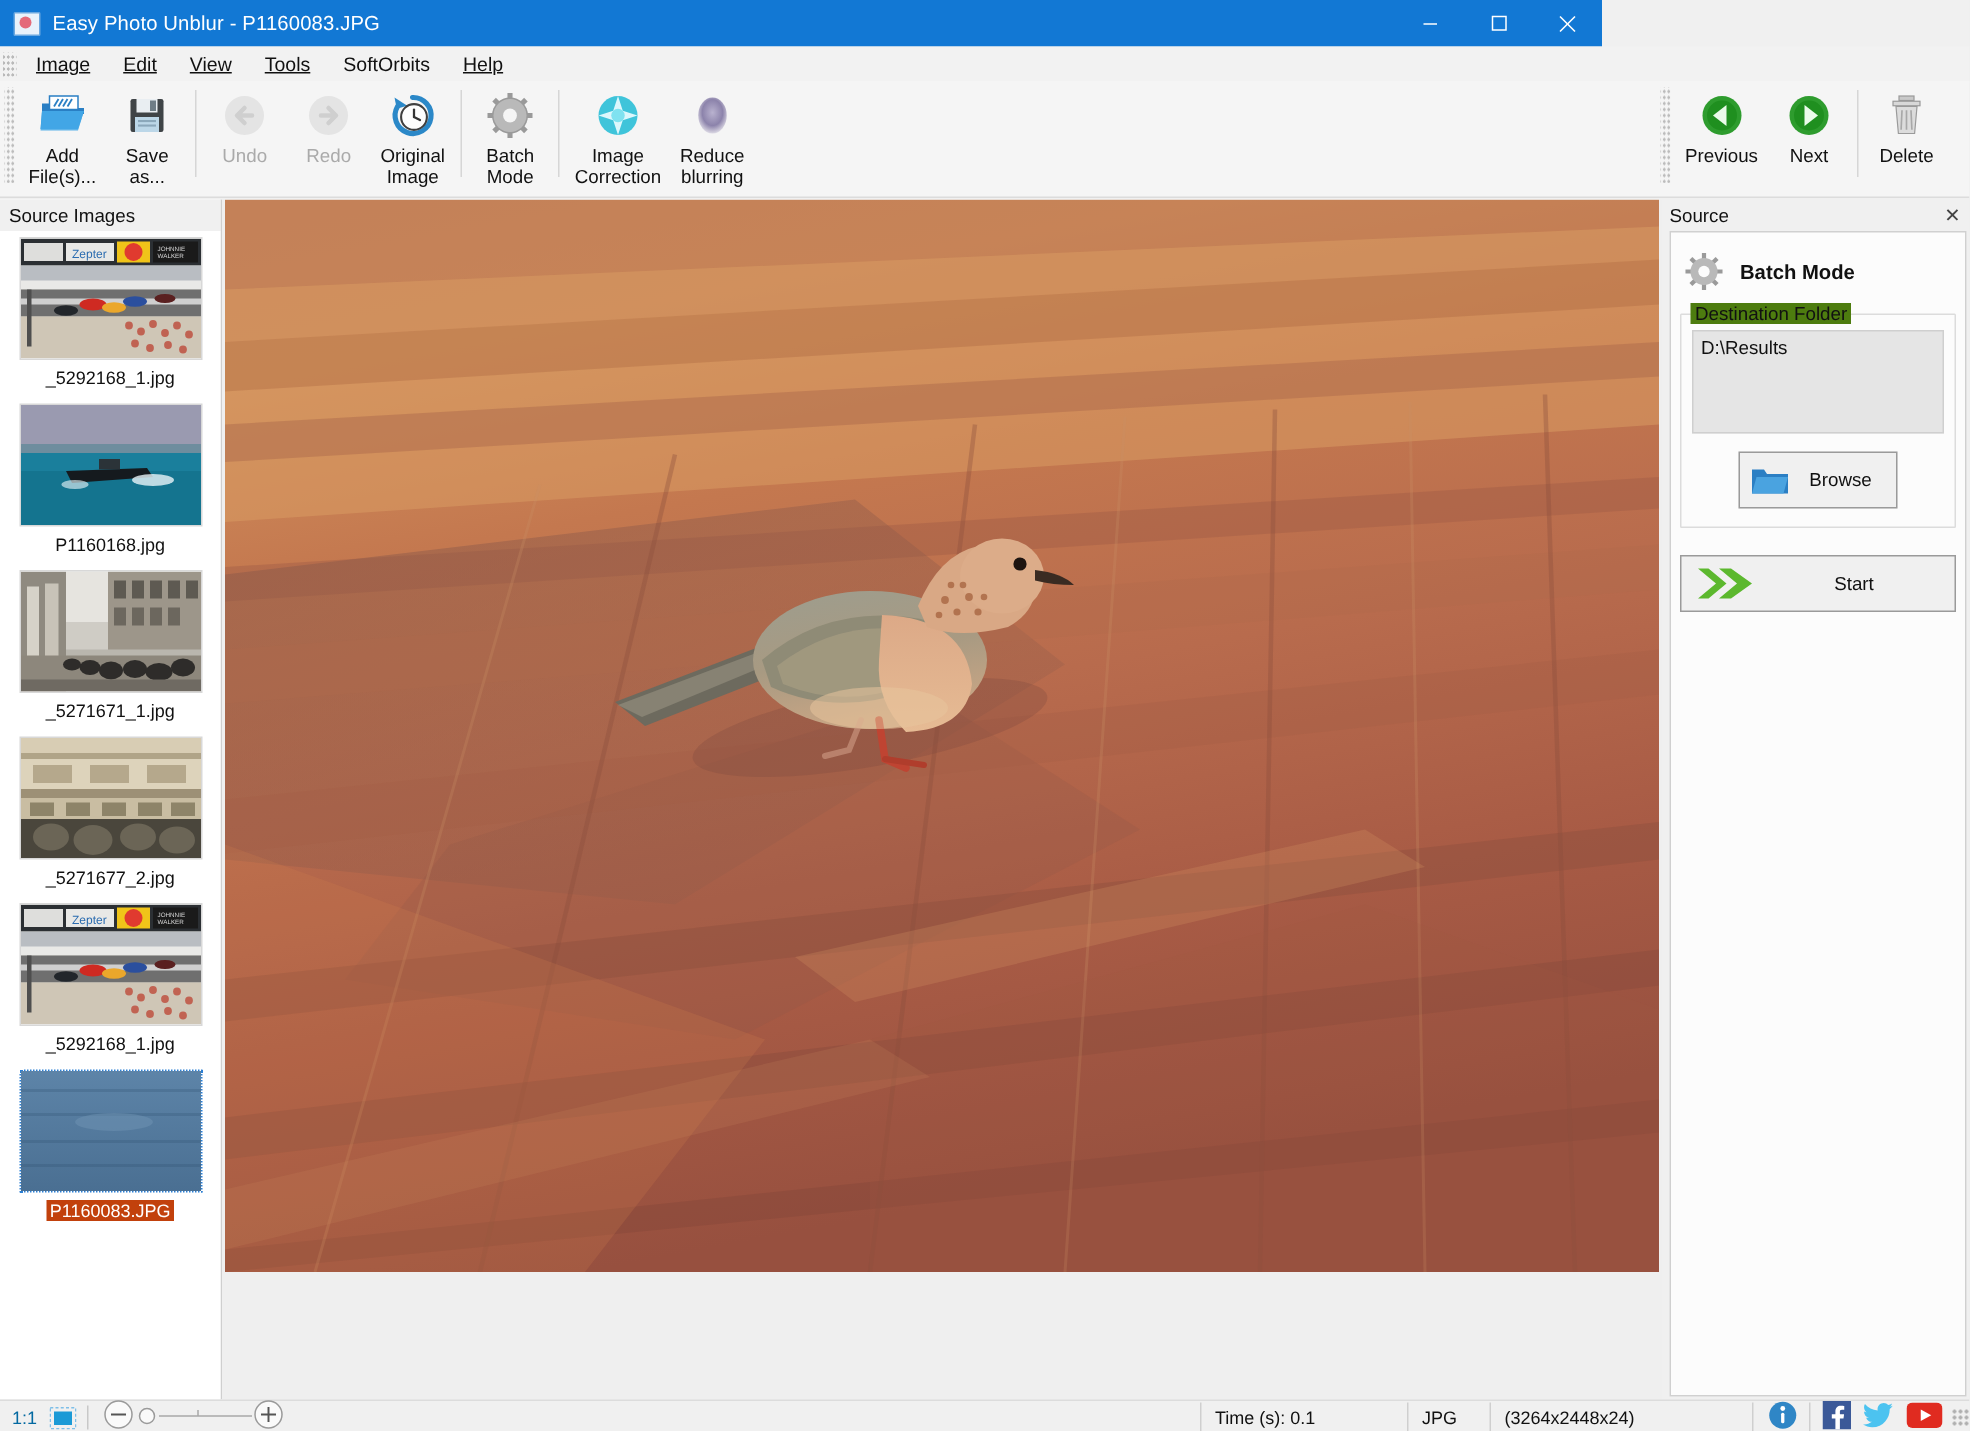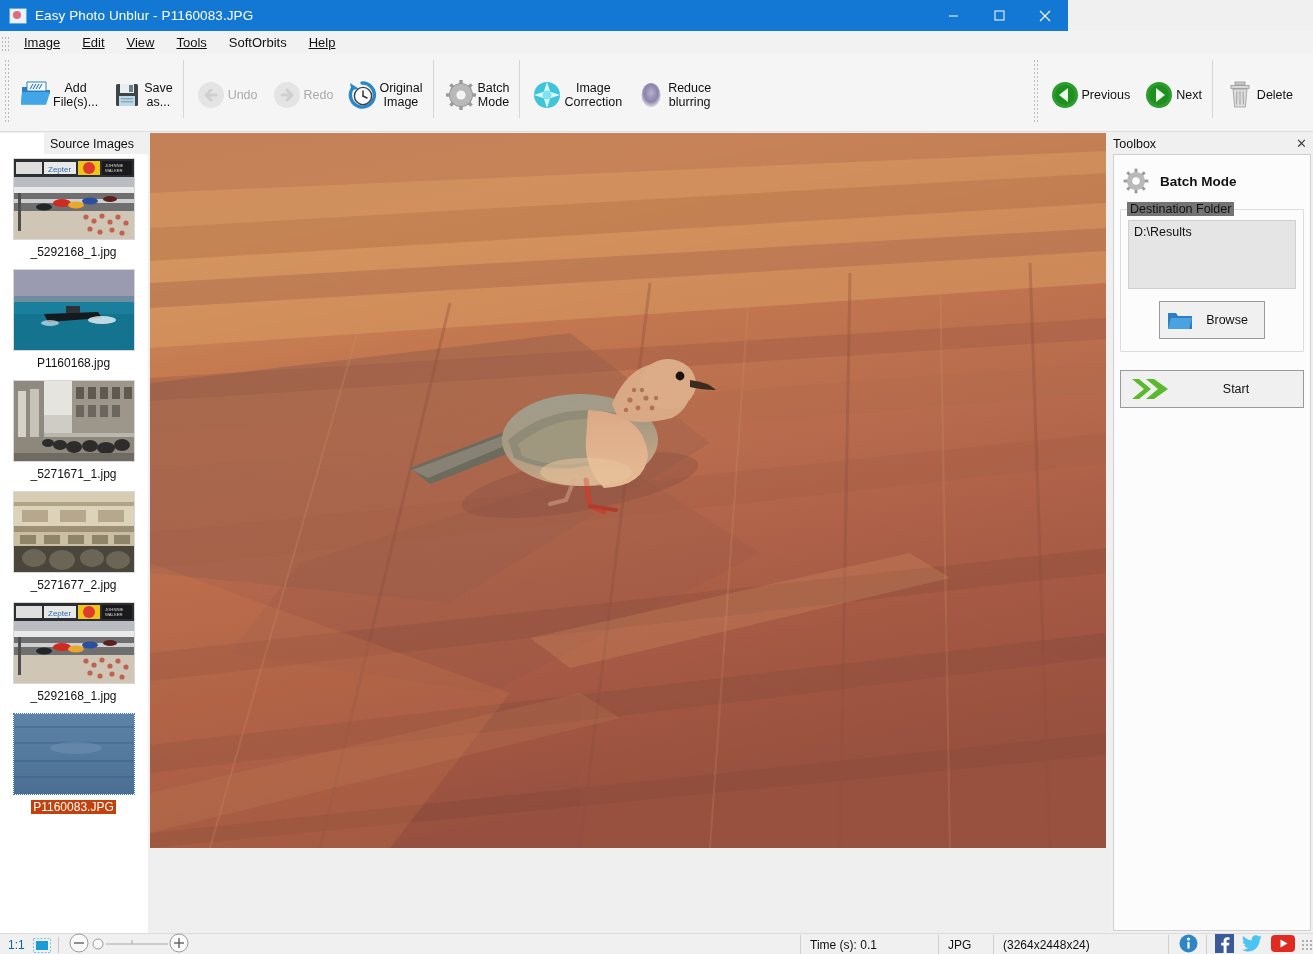--- a/index.html
+++ b/index.html
@@ -45,32 +45,32 @@
   .toolbar{
     position:absolute;left:0;top:54px;width:1313px;height:77px;
     background:#f5f5f5;display:flex;align-items:flex-start;
     border-bottom:1px solid #dcdcdc;
   }
   .tb-grip{width:7px;height:64px;margin:4px 3px 0 3px;
     background-image:radial-gradient(#bcbcbc 40%, transparent 41%);
     background-size:3px 4px;background-position:1px 1px;}
   .tbitem{
     width:auto;min-width:44px;padding:3px 6px 0 6px;height:72px;
-    display:flex;flex-direction:row;align-items:center;cursor:default;
+    display:flex;flex-direction:column;align-items:center;cursor:default;
   }
   .tbicon{width:34px;height:34px;margin-top:3px;position:relative;}
   .tblabel{font-size:12.5px;line-height:14px;text-align:center;color:#111;margin-top:3px;white-space:pre-line;}
   .tblabel.disabled{color:#aaa;}
   .tbsep{width:1px;height:58px;background:#d6d6d6;margin:6px 4px 0 4px;}
   .tb-right{position:absolute;right:6px;top:0;display:flex;align-items:flex-start;}
 
   
   .srcpanel{
     position:absolute;left:0;top:133px;width:147px;height:800px;
-    background:#fff;border-right:1px solid #cfcfcf;padding-left:44px;
+    background:#fff;border-right:1px solid #cfcfcf;
   }
   .srchdr{height:21px;background:#f0f0f0;display:flex;align-items:center;
     padding-left:6px;font-size:12.5px;color:#111;border-bottom:1px solid #e3e3e3;}
   .srclist{position:absolute;left:0;top:21px;width:147px;height:779px;overflow:hidden;background:#fff;}
   .thumbwrap{width:147px;display:flex;flex-direction:column;align-items:center;margin-top:4px;}
   .thumb{width:120px;height:80px;border:1px solid #d8d8d8;overflow:hidden;position:relative;}
   .thumb.sel{border:1px dotted #2b7fd4;}
   .thumbname{font-size:12px;margin-top:5px;margin-bottom:6px;color:#111;}
   .thumbname.sel{background:#c2410c;color:#fff;padding:0 2px;}
 
@@ -96,21 +96,21 @@
     background:#fcfcfc;border:1px solid #d0d0d0;
   }
   .tbx-title{display:flex;align-items:center;margin:12px 0 0 8px;}
   .gear{width:28px;height:28px;position:relative;margin-right:10px;}
   .tbx-title-text{font-weight:bold;font-size:13.5px;color:#111;}
   .group{
     position:relative;margin:14px 6px 0 6px;border:1px solid #dcdcdc;border-radius:1px;
     padding:10px 7px 12px 7px;
   }
   .group-legend{
-    position:absolute;top:-8px;left:6px;background:#737373;padding:0 3px;
+    position:absolute;top:-8px;left:6px;background:#4d7c0f;padding:0 3px;
     font-size:12.5px;color:#111;
   }
   .destfield{
     height:69px;background:#e5e5e5;border:1px solid #cfcfcf;
     font-size:12.5px;padding:4px 5px;color:#111;box-sizing:border-box;
   }
   .btnrow{display:flex;justify-content:center;margin-top:12px;}
   .winbutton{
     display:flex;align-items:center;background:#f0f0f0;border:1px solid #9a9a9a;
     height:36px;cursor:default;
@@ -651,21 +651,21 @@
           <path d="M200 158 L226 162" stroke="#b03d2c" stroke-width="4" fill="none" stroke-linecap="round"></path>
 
           <ellipse cx="196" cy="124" rx="46" ry="14" fill="#e8c49d" opacity=".55"></ellipse>
         </g>
       </svg>
     </div>
   </div>
 
   <div class="toolbox">
     <div class="tbx-hdr">
-      <span>Toolbox</span>
+      <span>Source</span>
       <span class="tbx-close">✕</span>
     </div>
     <div class="tbx-body">
 
       <div class="tbx-title">
         <div class="gear">
           <svg width="28" height="28" viewBox="0 0 34 34">
             <g stroke="#9a9a9a" stroke-width="3.4">
               <line x1="17" y1="2" x2="17" y2="9"></line>
                 <line x1="17" y1="25" x2="17" y2="32"></line>

